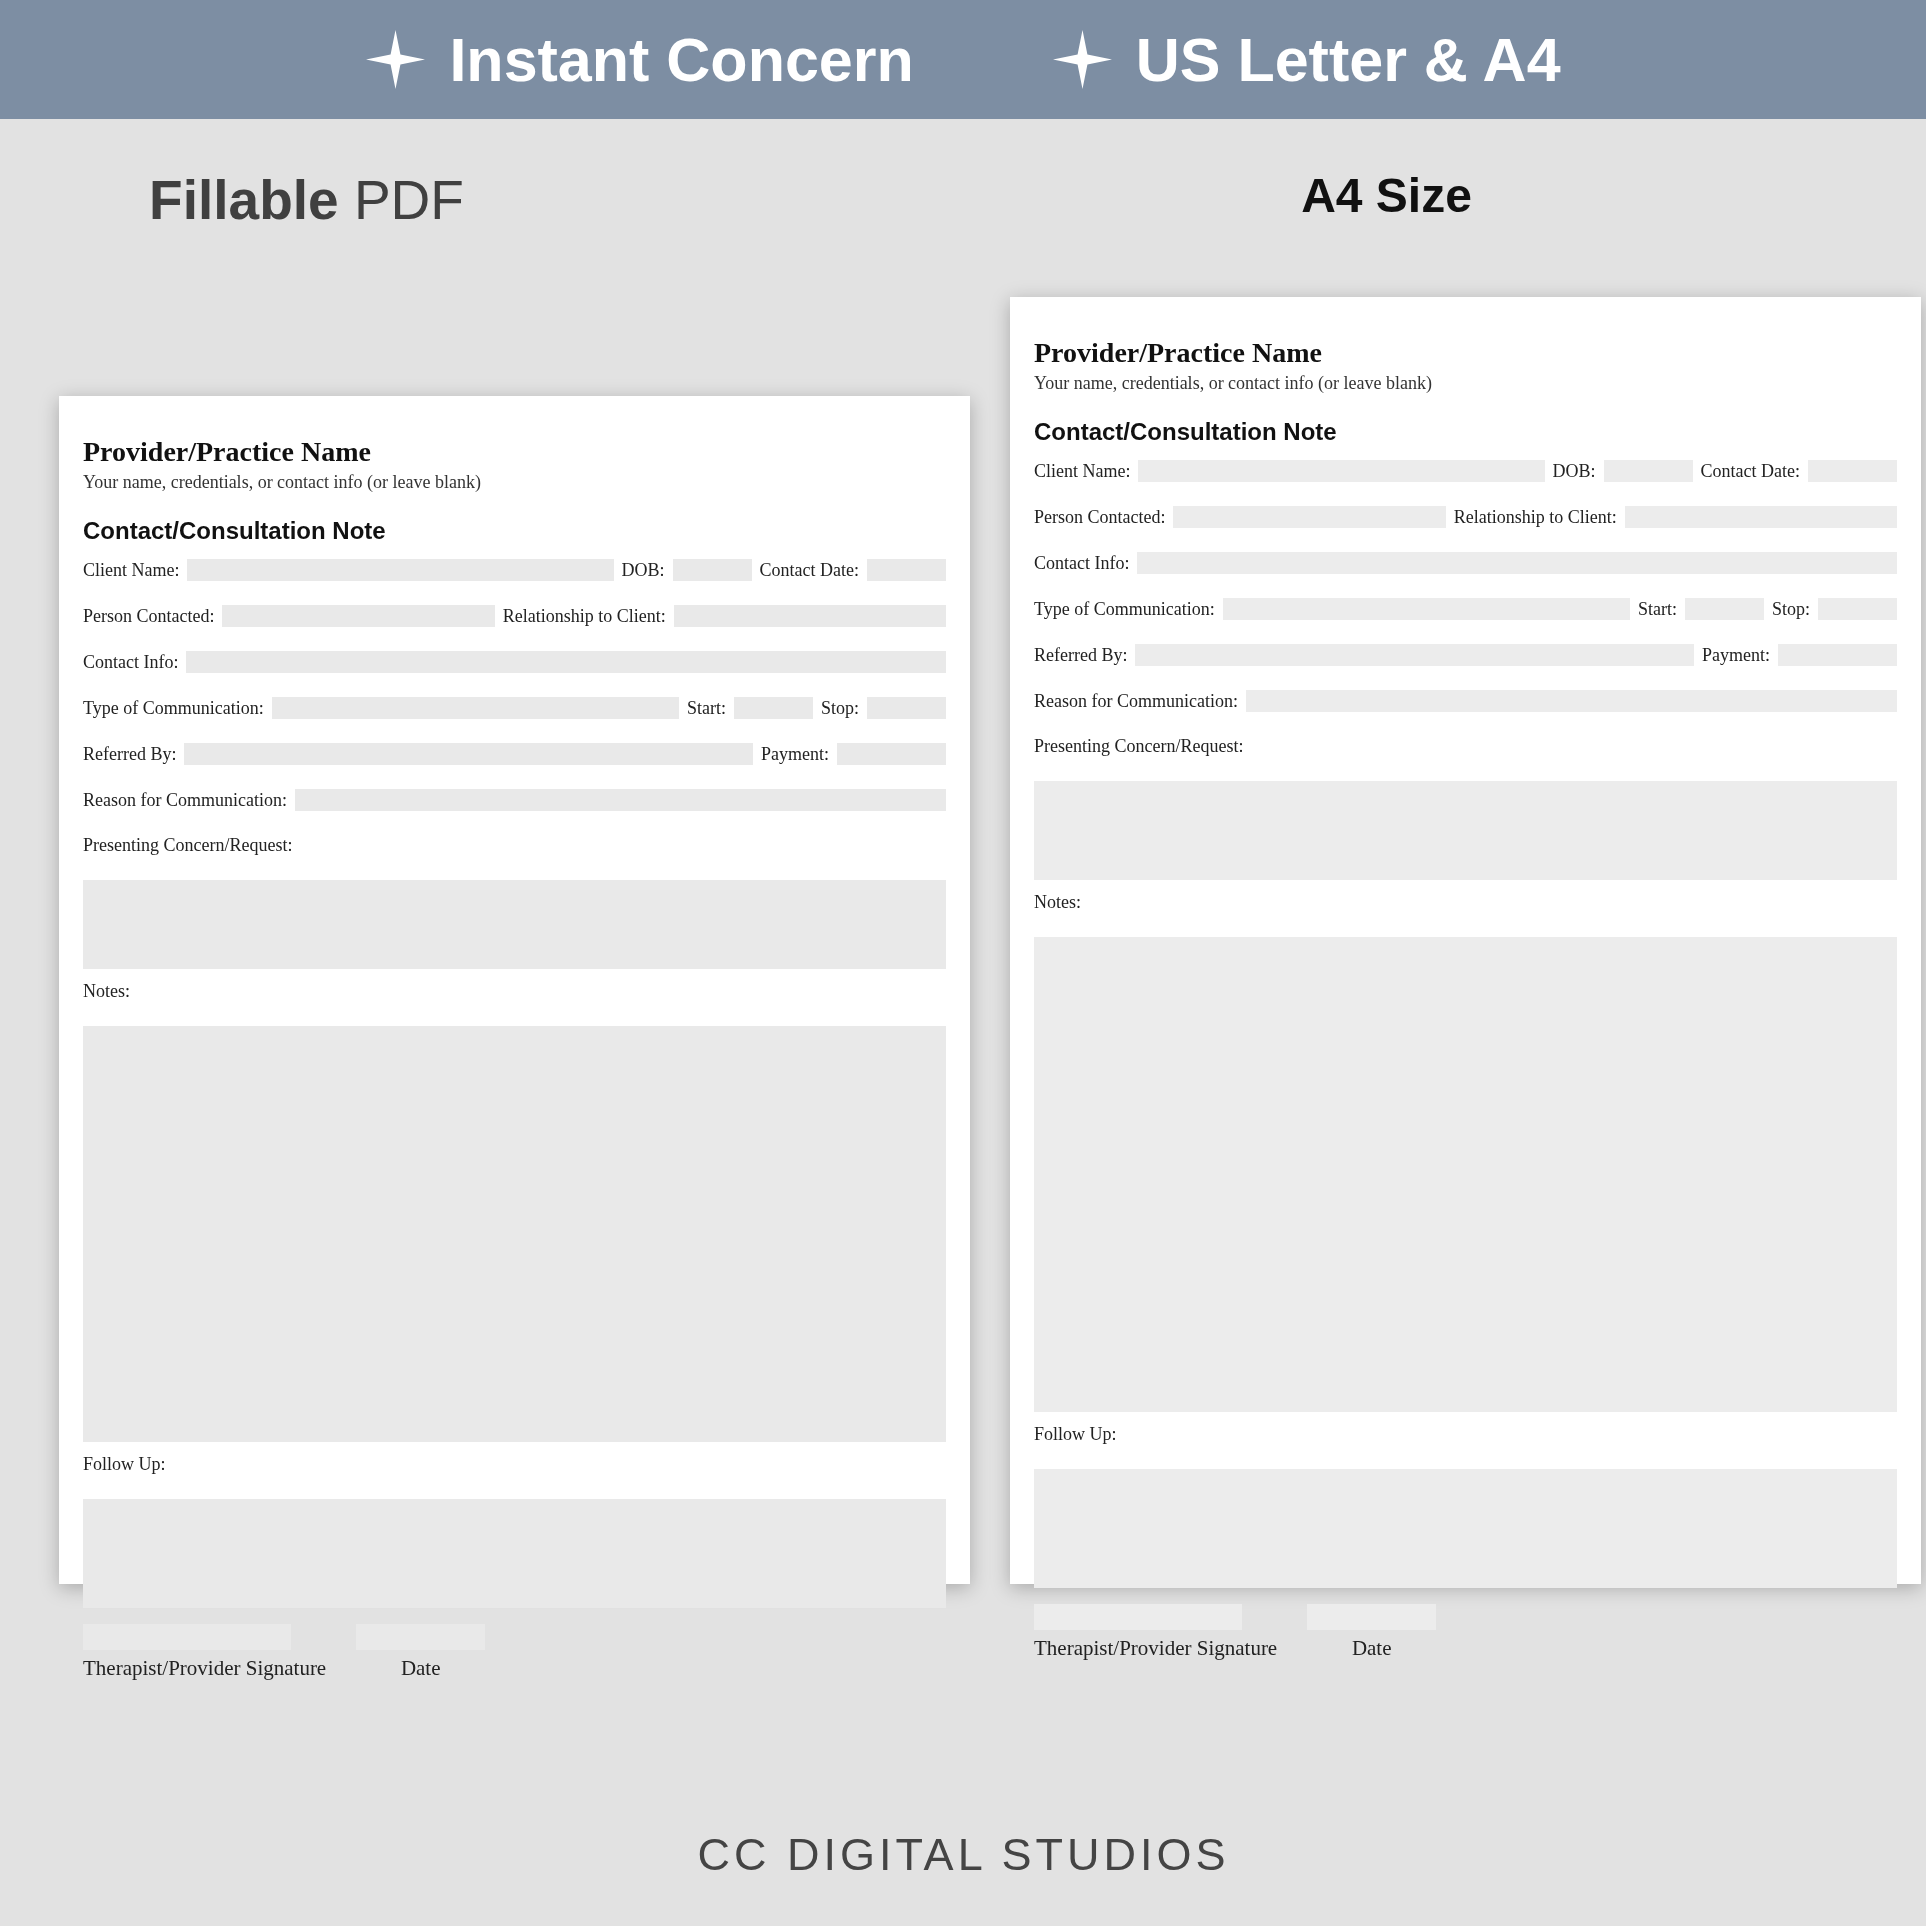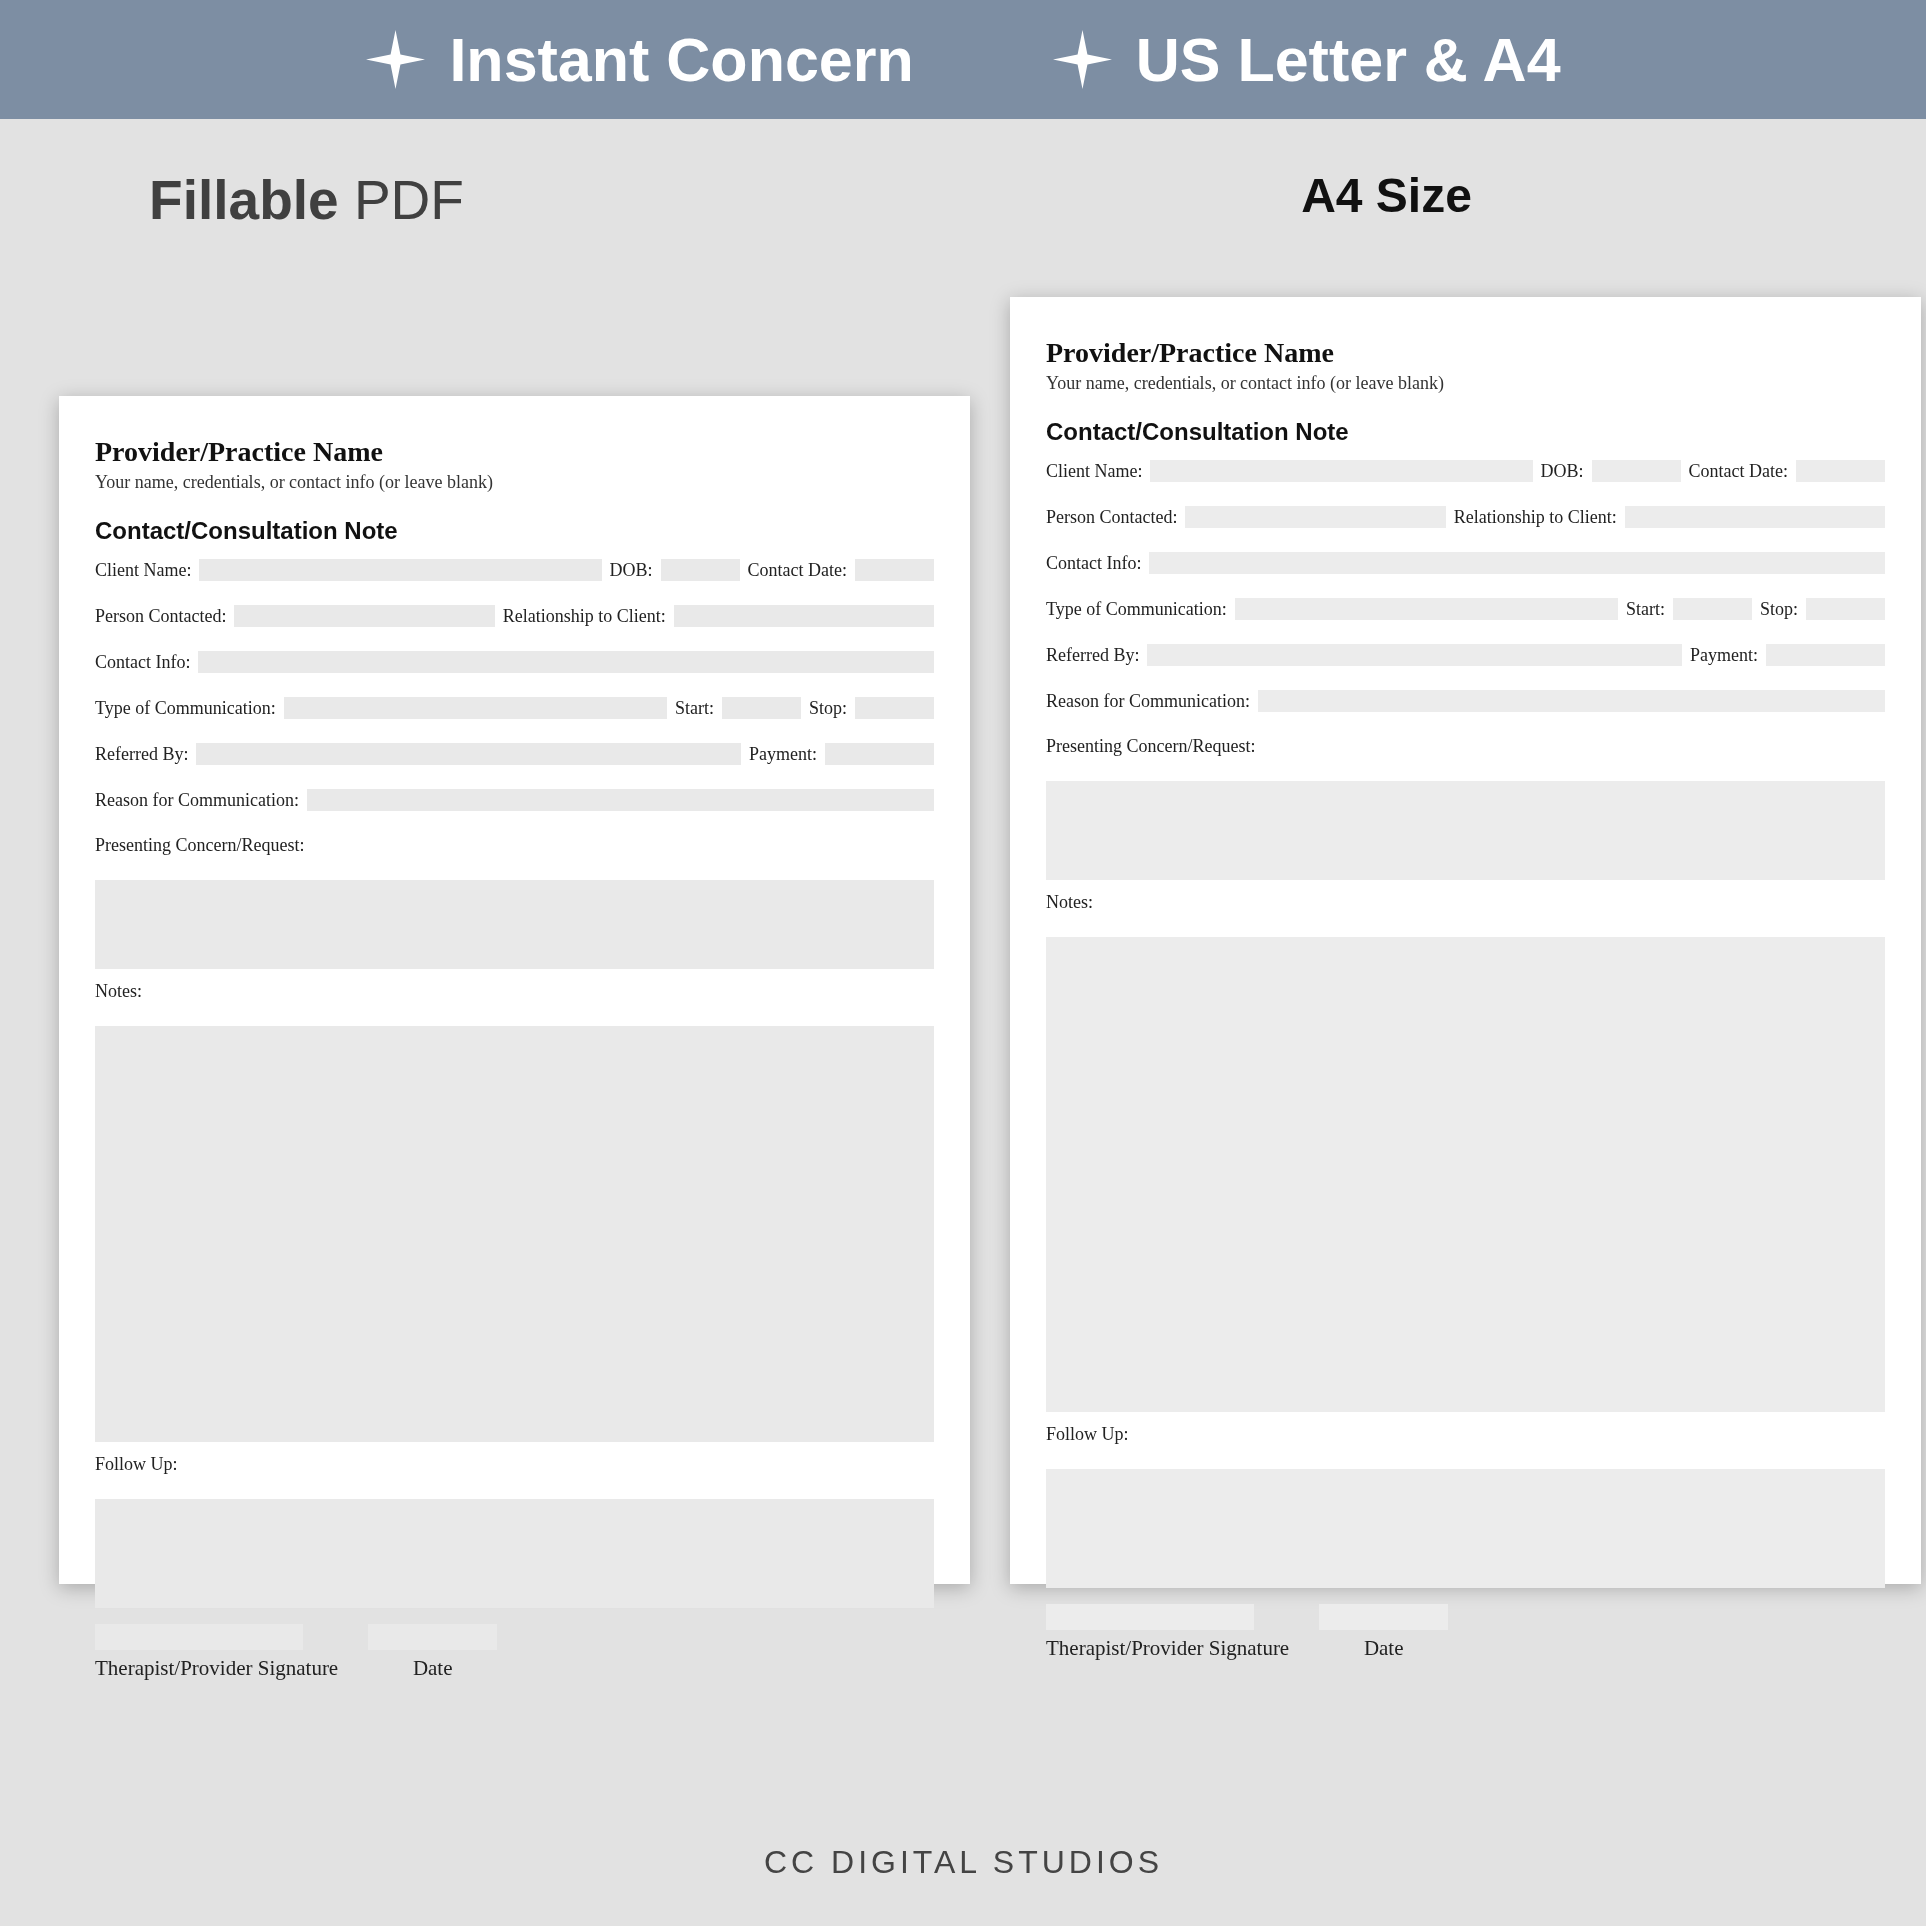--- a/index.html
+++ b/index.html
@@ -58,21 +58,21 @@
     text-align: center;
     font-family: Arial, Helvetica, sans-serif;
     font-size: 48px;
     font-weight: 900;
     color: #111;
   }
   .sheet {
     position: absolute;
     background: #fff;
     box-shadow: 0 4px 18px rgba(0,0,0,0.25);
-    padding: 40px 36px;
+    padding: 40px 24px;
   }
   .sheet.letter {
     left: 59px;
     top: 396px;
     width: 911px;
     height: 1188px;
   }
   .sheet.a4 {
     left: 1010px;
     top: 297px;
@@ -141,21 +141,21 @@
     font-size: 21px;
     color: #222;
     text-align: center;
   }
   .footer-brand {
     position: absolute;
     bottom: 46px;
     width: 100%;
     text-align: center;
     font-family: Arial, Helvetica, sans-serif;
-    font-size: 32px;
+    font-size: 45px;
     letter-spacing: 4px;
     color: #444;
   }
 </style>
 </head>
 <body>
 
 <div class="banner">
   <div class="banner-item">
     <svg class="sparkle" viewBox="0 0 24 24">

